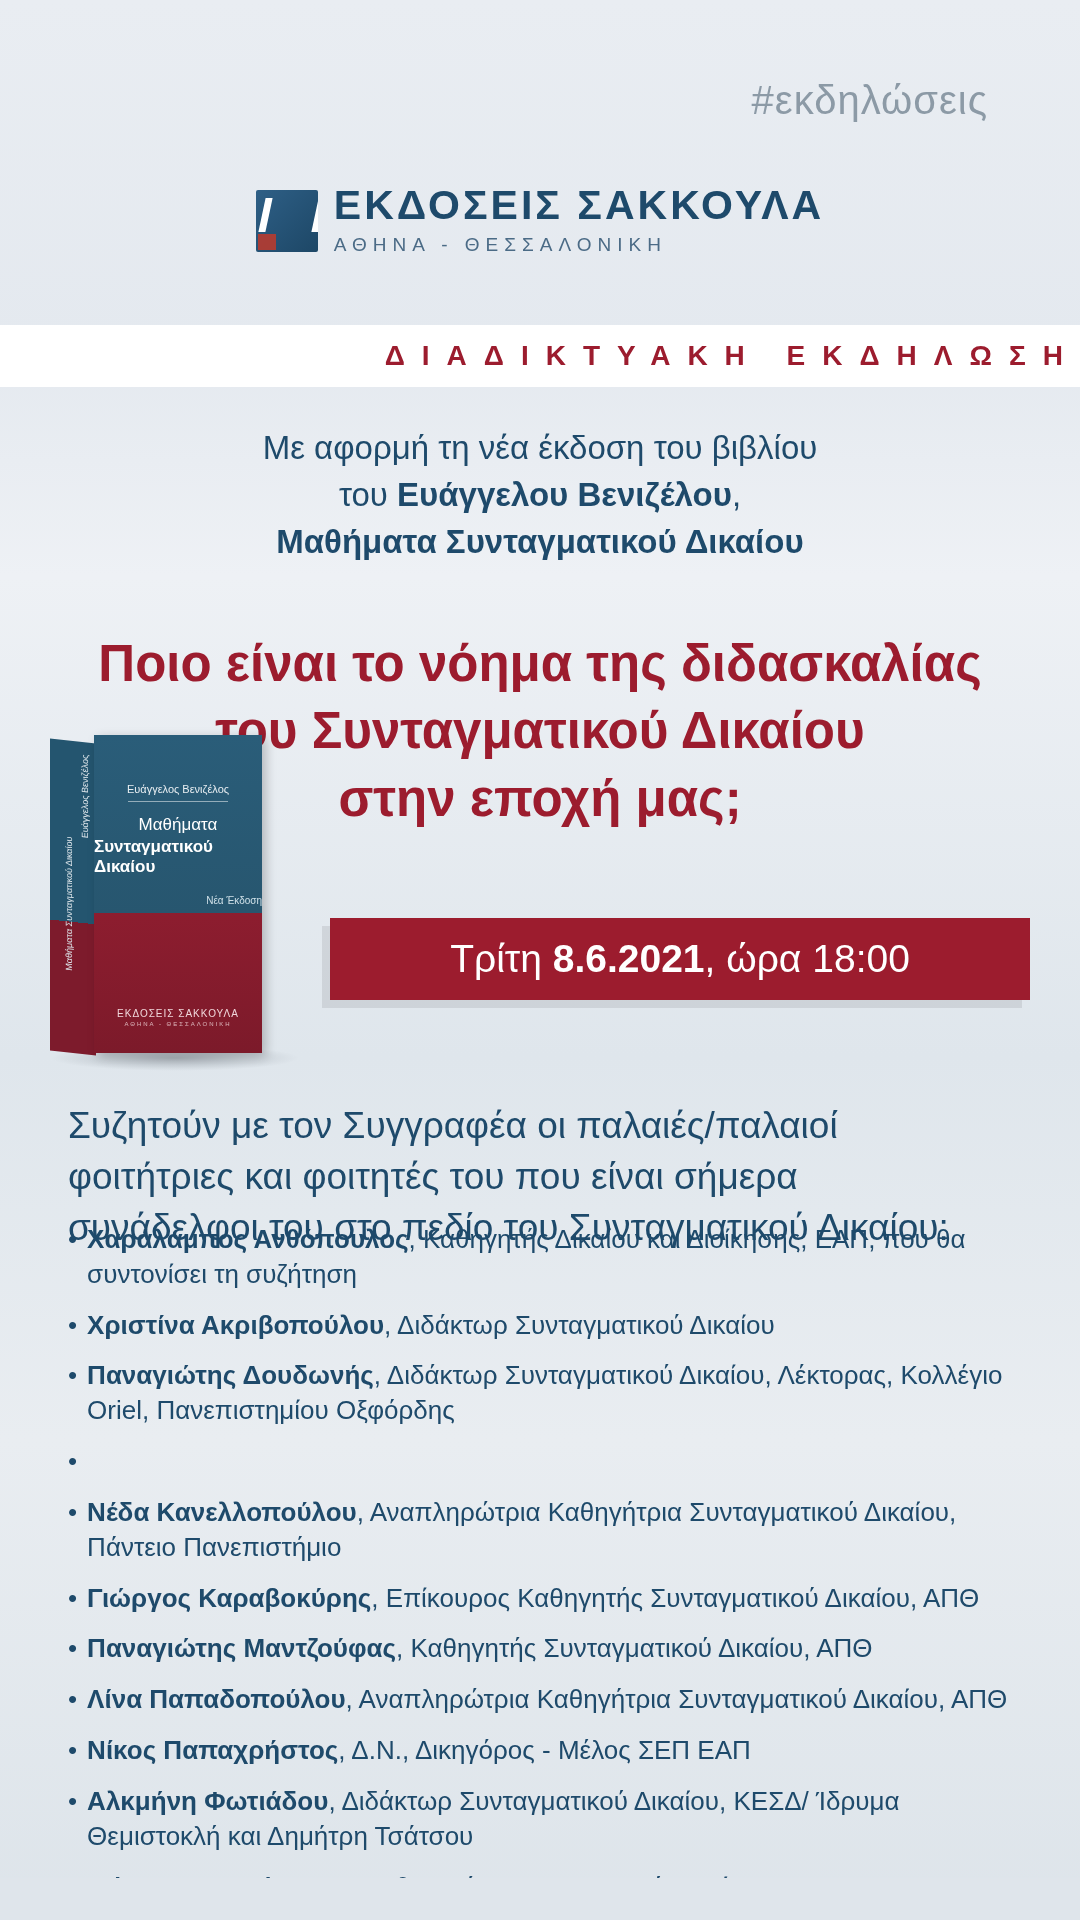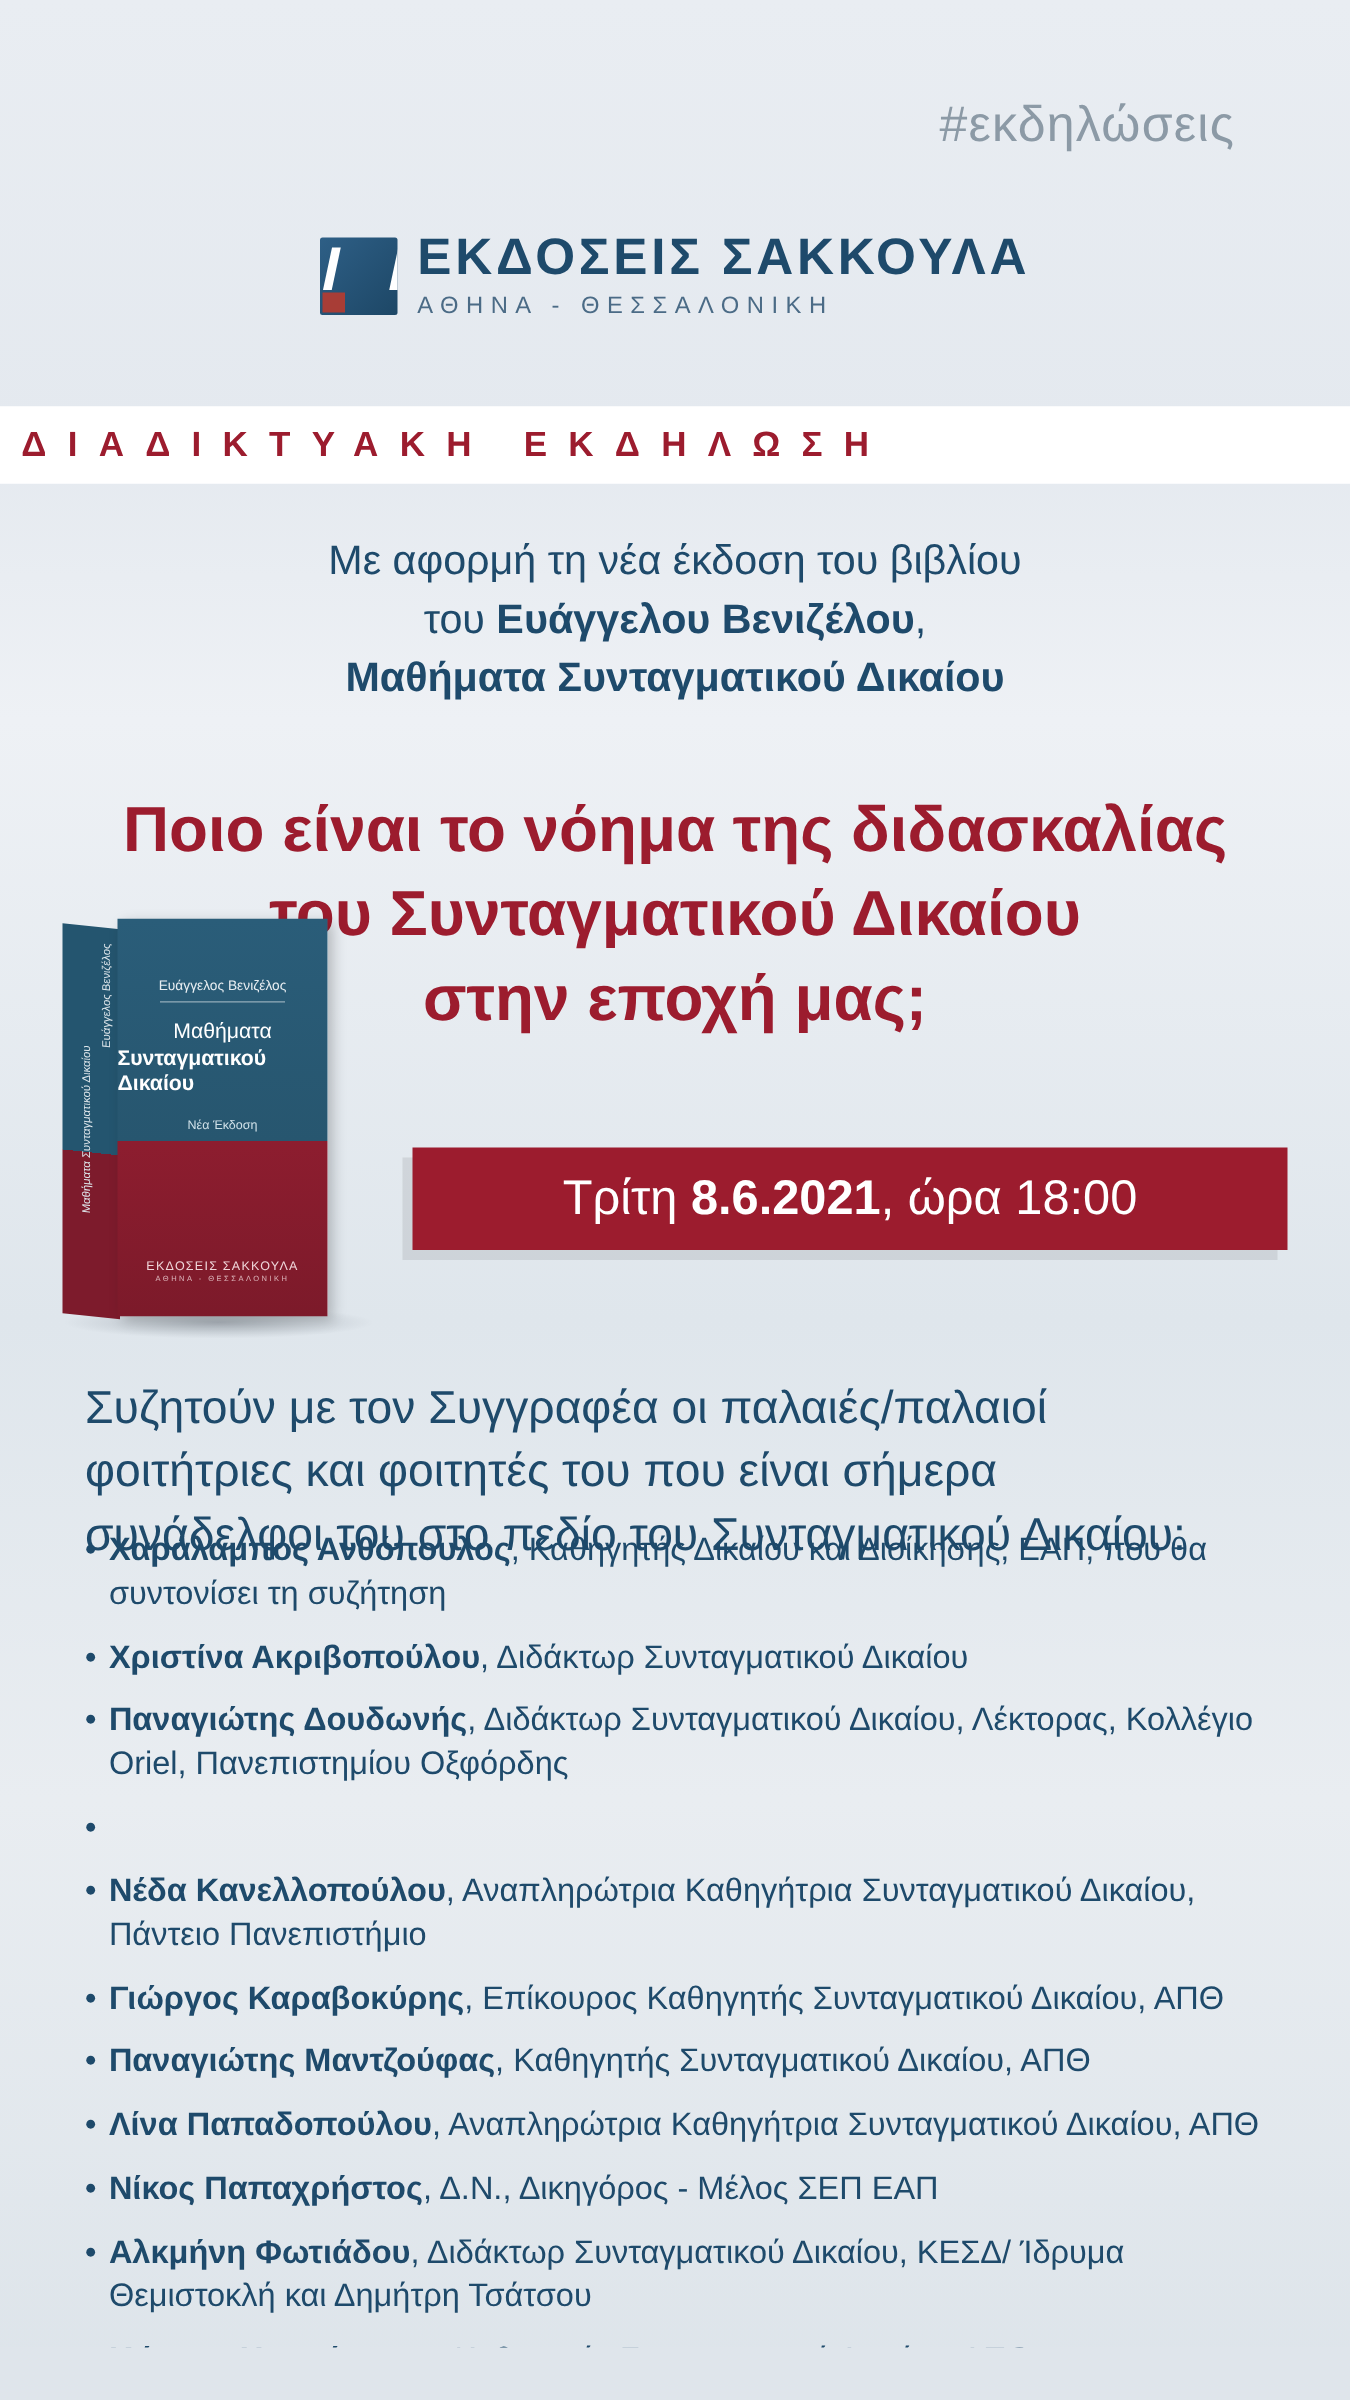--- a/index.html
+++ b/index.html
@@ -91,21 +91,21 @@
   
   .band {
     position: absolute;
     top: 325px;
     left: 0;
     width: 1080px;
     height: 62px;
     background: #ffffff;
     display: flex;
     align-items: center;
-    justify-content: flex-start;
+    justify-content: flex-end;
   }
   .band-text {
     color: #9c1c2e;
     font-weight: bold;
     font-size: 28px;
     letter-spacing: 17px;
     padding-left: 17px;
   }
 
   
@@ -211,21 +211,21 @@
     color: #ffffff;
     font-size: 17px;
     font-weight: bold;
     line-height: 1.2;
   }
   .bf-ed {
     position: absolute;
     top: 160px;
     left: 0;
     width: 168px;
-    text-align: center;
+    text-align: right;
     color: #cfe0e8;
     font-size: 10px;
   }
   .bf-logo {
     position: absolute;
     bottom: 26px;
     left: 0;
     width: 168px;
     text-align: center;
     color: #f0d6da;

